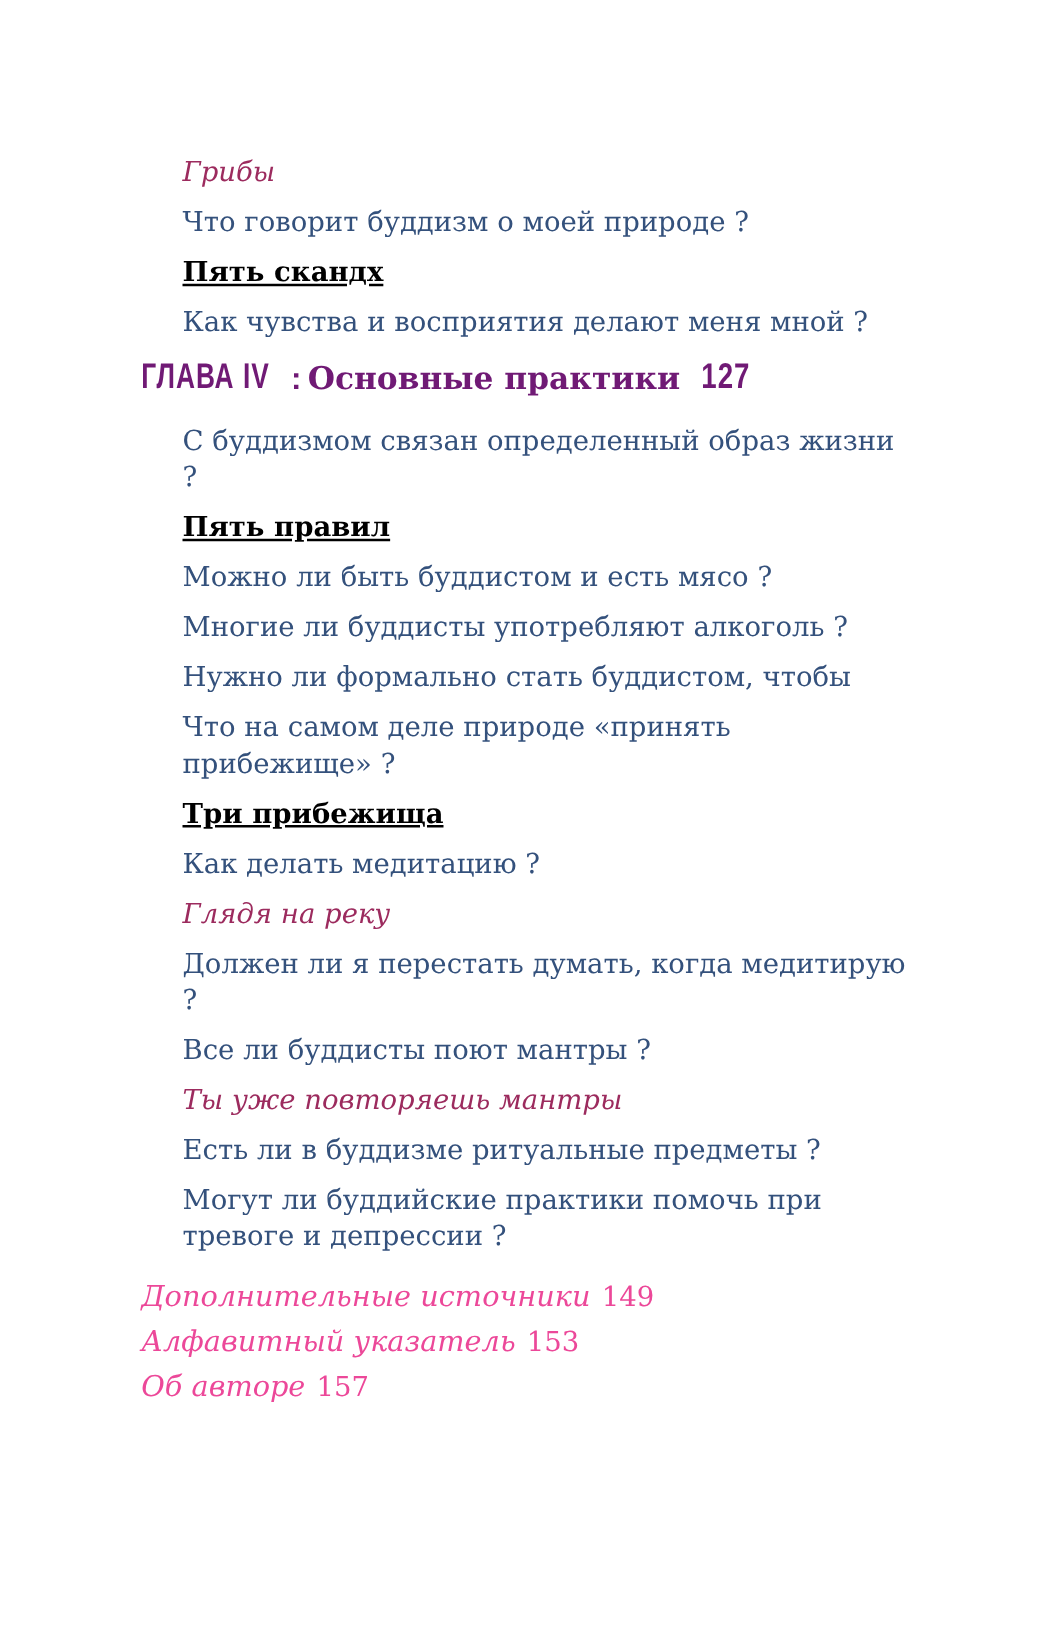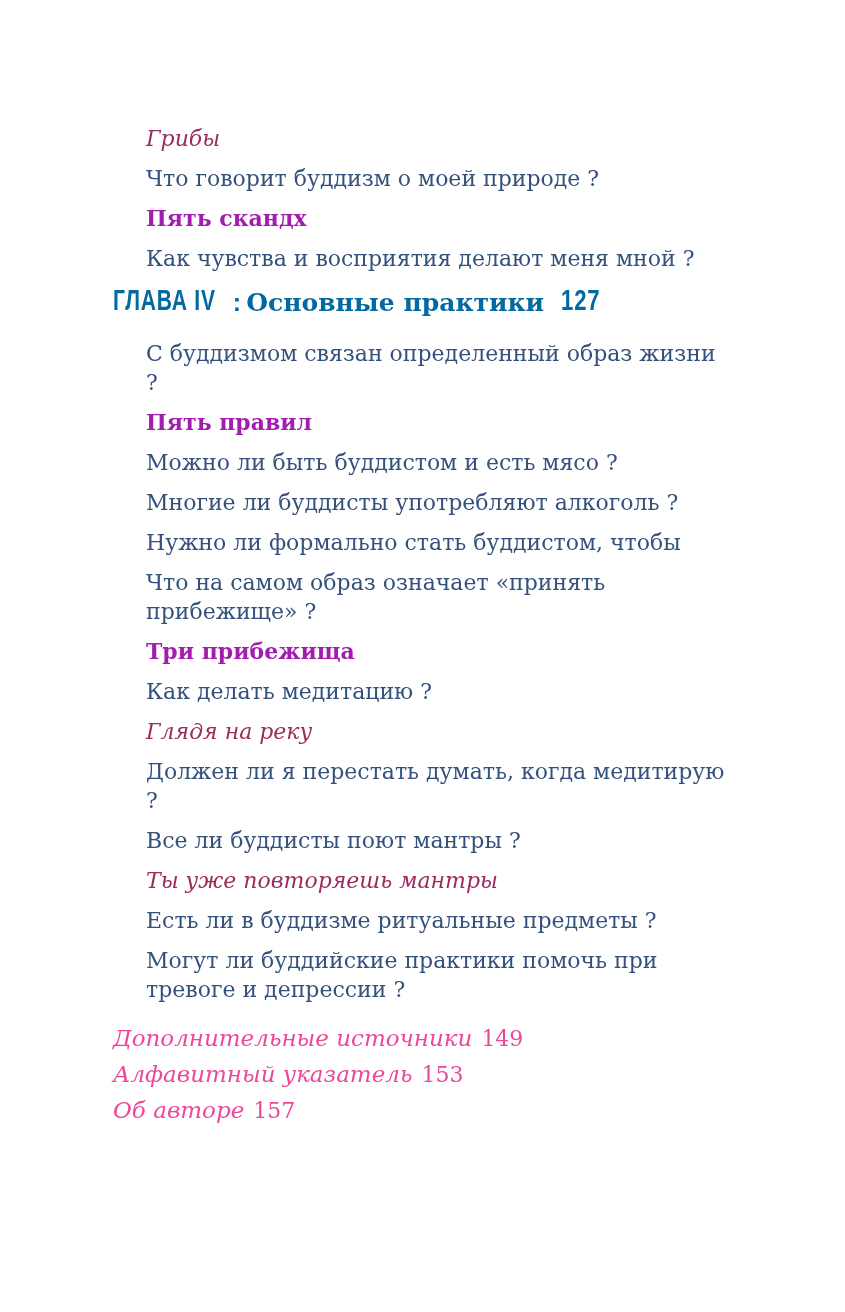--- a/index.html
+++ b/index.html
@@ -21,27 +21,27 @@
     width: 620px;
   }
   .entry {
     line-height: 29px;
     margin-bottom: 11px;
     font-size: 22px;
   }
   .indent { padding-left: 33px; }
   .e-question { color: #34517c; }
   .e-italic   { color: #9c2b5e; font-style: italic; }
-  .e-bold     { color: #a21caf; font-weight: bold; }
+  .e-bold     { color: #000000; font-weight: bold; text-decoration: underline; }
   .chapter {
     margin-top: 9px;
     margin-bottom: 15px;
     line-height: 36px;
     white-space: nowrap;
-    color: #0369a1;
+    color: #701a75;
   }
   .chapter .stamp {
     display: inline-block;
     font-family: "Liberation Sans", sans-serif;
     font-weight: bold;
     font-size: 27px;
     letter-spacing: 1px;
     transform: scaleX(0.78) scaleY(1.06);
     transform-origin: left bottom;
     margin-right: -12px;
@@ -97,21 +97,21 @@
   <div class="entry e-question indent">С буддизмом связан определенный образ жизни ?</div>
   <div class="entry e-bold indent">Пять правил</div>
   <div class="entry e-question indent">Можно ли быть буддистом и есть мясо ?</div>
   <div class="entry e-question indent">Многие ли буддисты употребляют алкоголь ?</div>
 
   <div class="entry e-question indent">
     <div>Нужно ли формально стать буддистом, чтобы</div>
   </div>
 
   <div class="entry e-question indent">
-    <div>Что на самом образ означает «принять</div>
+    <div>Что на самом деле природе «принять</div>
     <div>прибежище» ?</div>
   </div>
 
   <div class="entry e-bold indent">Три прибежища</div>
   <div class="entry e-question indent">Как делать медитацию ?</div>
   <div class="entry e-italic indent">Глядя на реку</div>
   <div class="entry e-question indent">Должен ли я перестать думать, когда медитирую ?</div>
   <div class="entry e-question indent">Все ли буддисты поют мантры ?</div>
   <div class="entry e-italic indent">Ты уже повторяешь мантры</div>
   <div class="entry e-question indent">Есть ли в буддизме ритуальные предметы ?</div>

